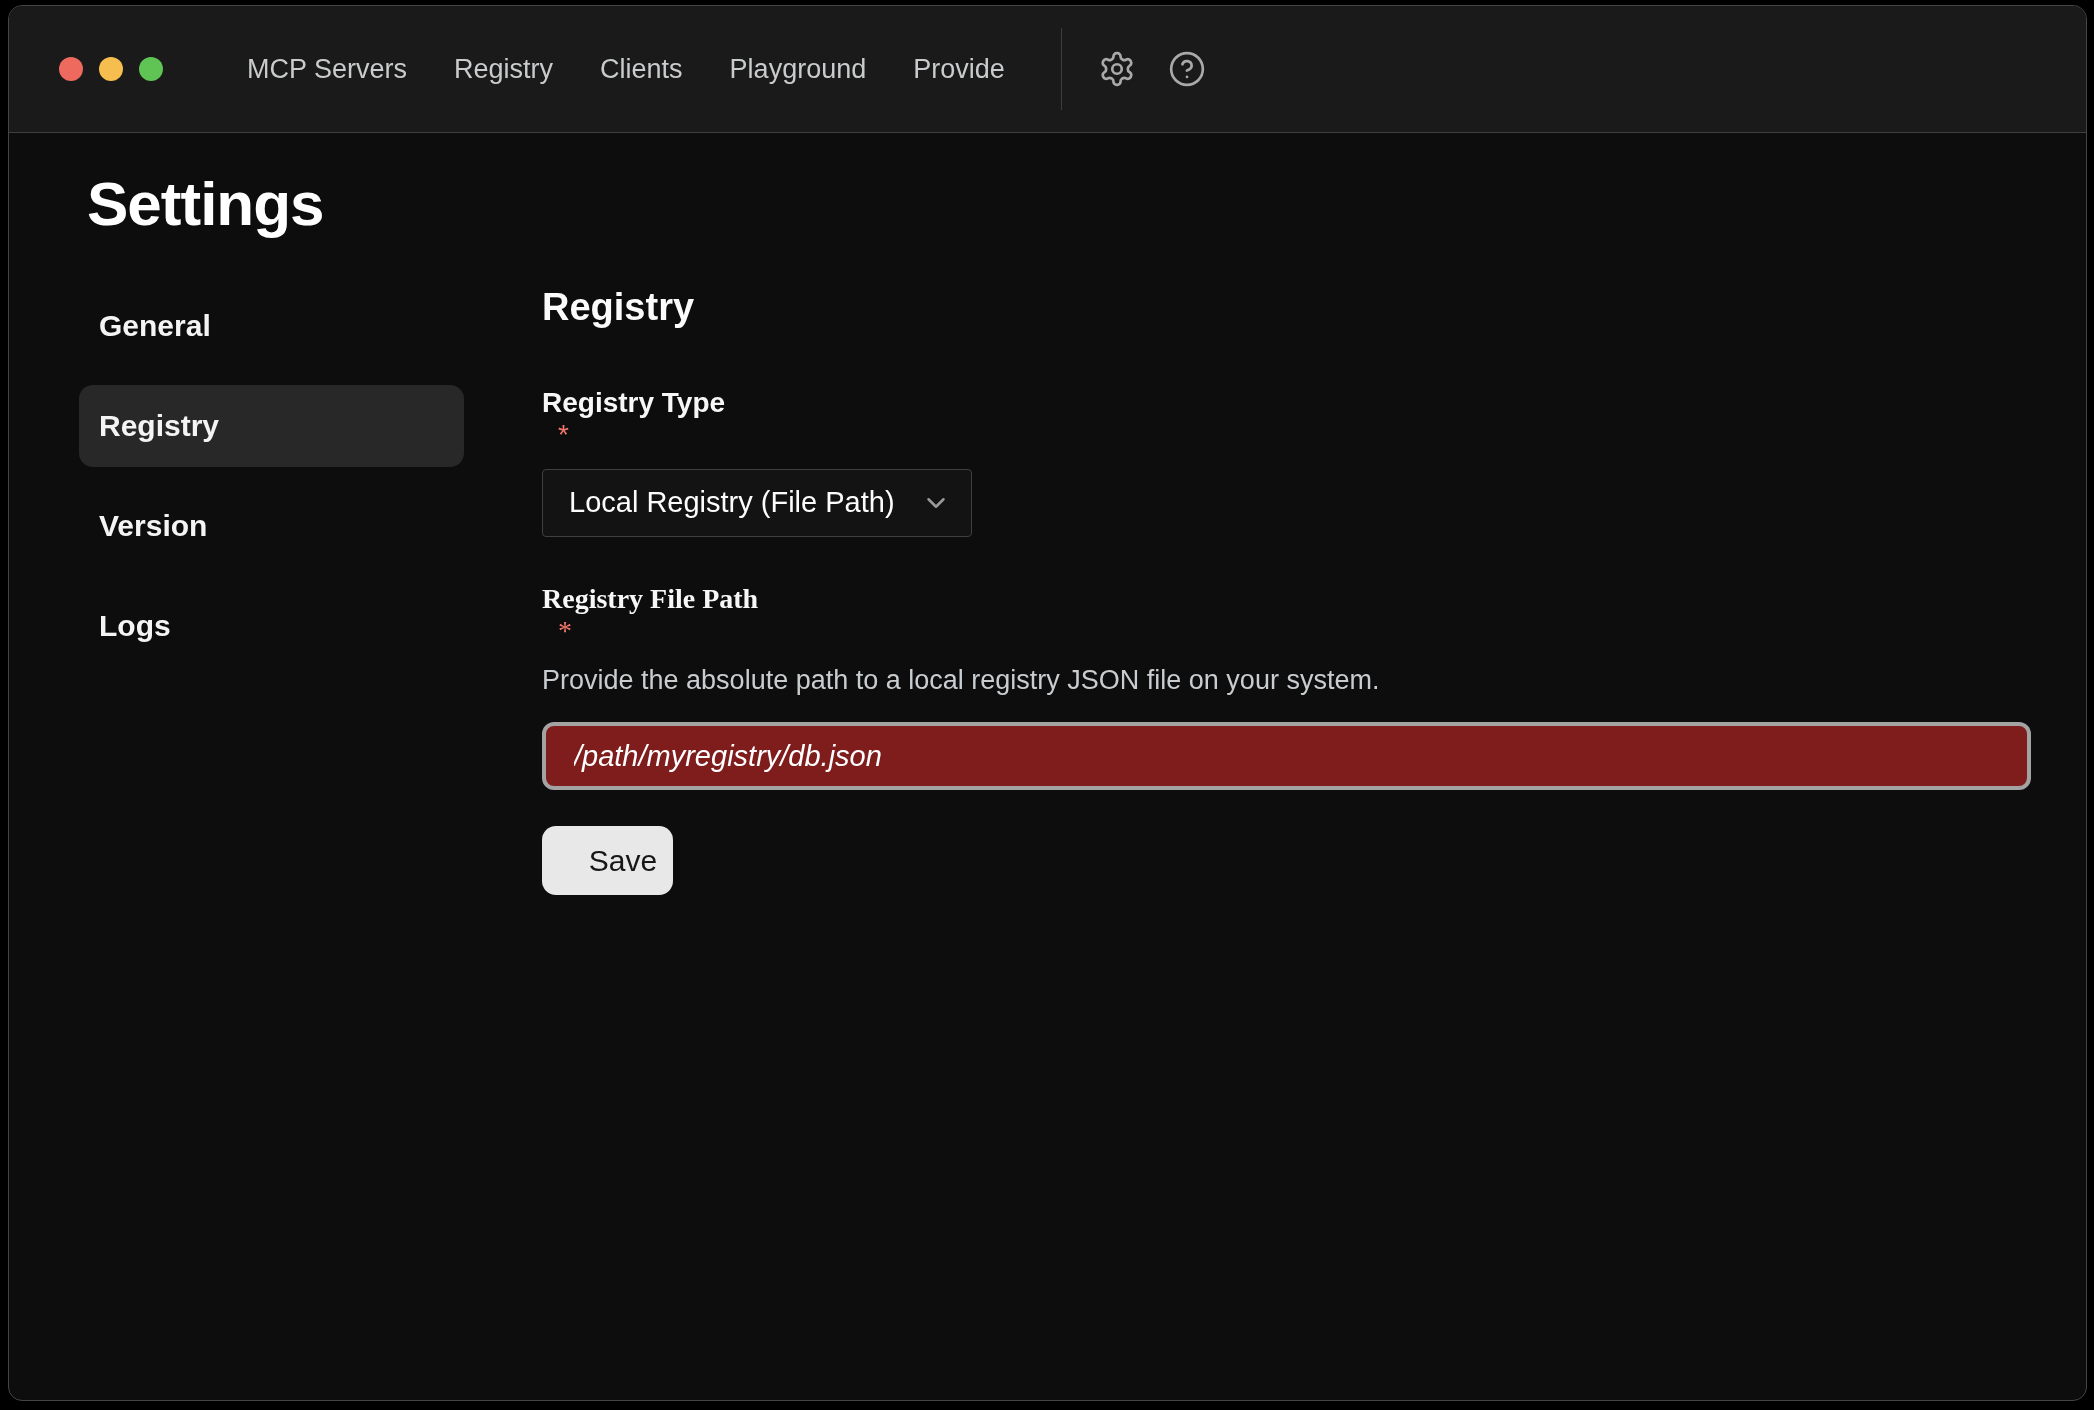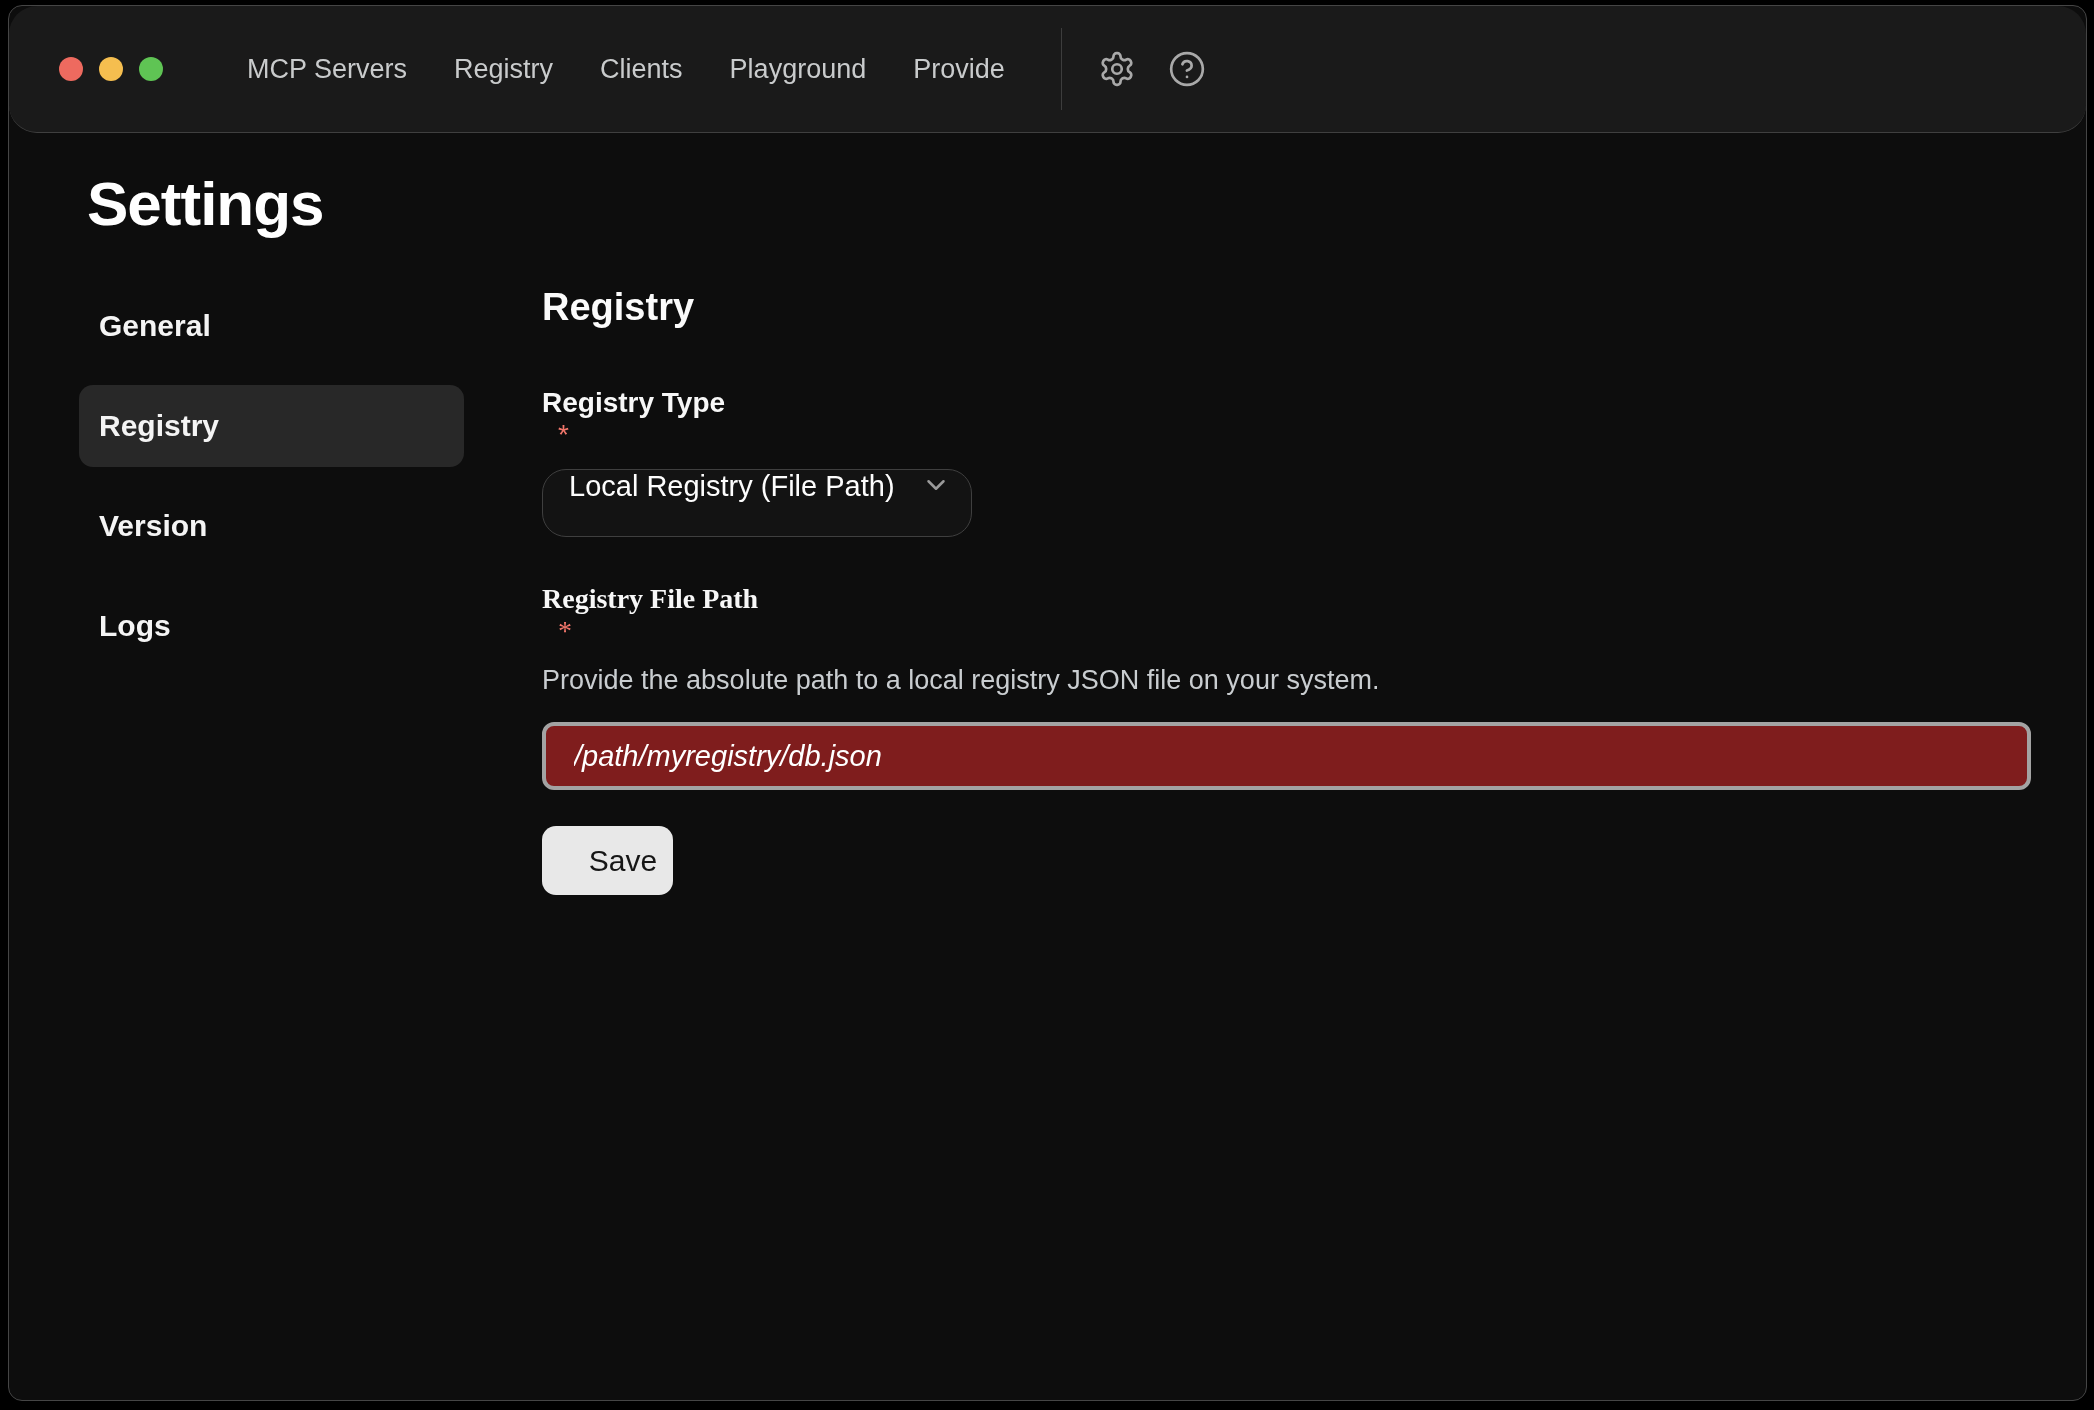--- a/index.html
+++ b/index.html
@@ -16,21 +16,20 @@
     border-radius:14px;
     overflow:hidden;
   }
   
   .titlebar {
     height:127px;
     background:#1a1a1a;
     border-bottom:1px solid #3f3f3f;
     display:flex; align-items:center;
     padding-left:50px;
-    border-radius:28px;
   }
   .traffic-lights { display:flex; gap:16px; }
   .traffic-dot { width:24px; height:24px; border-radius:50%; }
   .nav { display:flex; gap:47px; margin-left:84px; }
   .nav-item {
     font-size:27px; color:#c9cbcc; cursor:default; line-height:1;
     padding:6px 0;
   }
   .tb-divider { width:1px; height:82px; background:#3d3d3d; margin-left:56px; }
   .tb-icons { display:flex; align-items:center; gap:32px; margin-left:36px; }
@@ -56,23 +55,23 @@
   .section-title {
     font-size:38px; font-weight:700; color:#fbfbfb; line-height:1.2;
     margin-bottom:56px;
   }
   .field-label-row { display:flex; align-items:flex-start; margin-bottom:18px;flex-direction:column; }
   .field-label { font-size:28px; font-weight:700; color:#f7f7f7; line-height:1.15; }
   .required-marker { font-size:28px; color:#f2766b; margin-left:16px; line-height:1.15; }
   .field-desc { font-size:27px; color:#c9cdd0; line-height:1.3; margin-bottom:28px; }
   .select-box {
     width:430px; height:68px;
-    border:1px solid #3f3f3f; border-radius:24px;
+    border:1px solid #3f3f3f; border-radius:4px;
     background:#131313;
-    display:flex; justify-content:space-between;
+    display:flex; align-items:center; justify-content:space-between;
     padding:0 20px 0 26px;
     cursor:pointer;
     margin-bottom:46px;
   }
   .select-value { font-size:29px; color:#fdfdfd; }
   .chevron { width:30px; height:30px; color:#9a9a9a; display:flex; }
   .chevron svg { width:30px; height:30px; }
   .text-input {
     width:1489px; height:68px;
     border:4px solid #a3a3a3; border-radius:12px;

